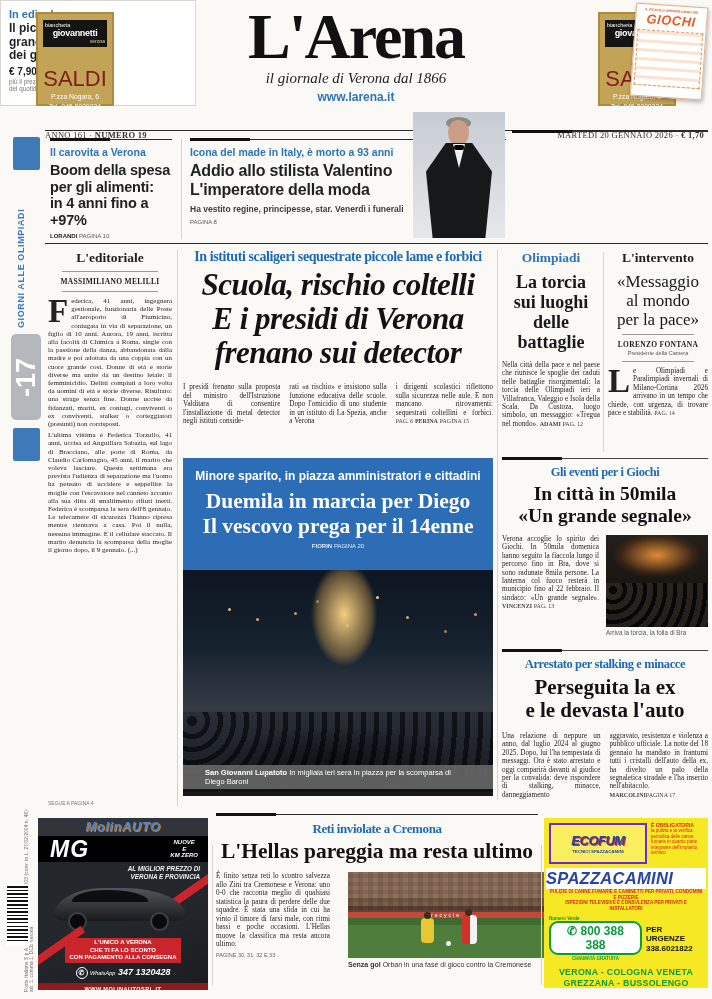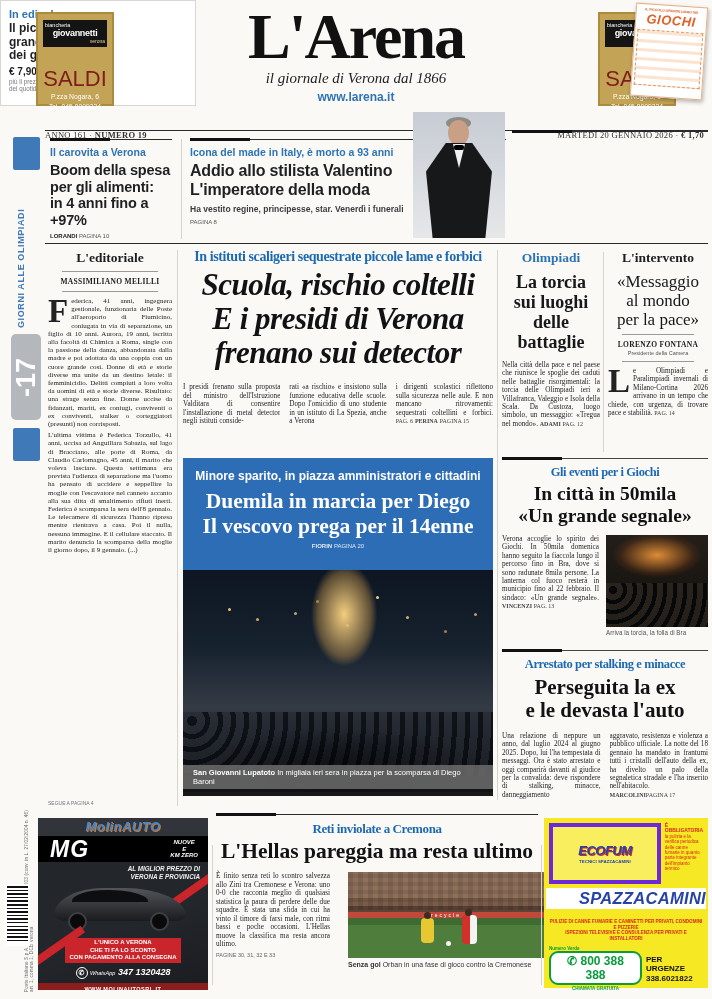--- a/index.html
+++ b/index.html
@@ -75,21 +75,21 @@
   .ms-body .col{flex:1;font-family:"Liberation Serif",serif;font-size:7.2px;line-height:8.5px;height:62px;overflow:hidden;}
   
   .diego{left:183px;top:458px;width:310px;}
   .d-blue{height:112px;background:#2d6db6;color:#fff;text-align:center;padding-top:11px;box-sizing:border-box;}
   .d-kicker{font-size:12px;font-weight:bold;}
   .d-headline{font-family:"Liberation Serif",serif;font-weight:bold;font-size:21.5px;line-height:24.5px;margin-top:6px;}
   .d-ref{font-size:6px;margin-top:5px;color:#dfe9f5;}
   .d-photo{position:relative;height:222px;background:radial-gradient(46px 72px at 52% 20%,rgba(255,215,130,.95),rgba(230,170,80,.35) 58%,rgba(0,0,0,0) 72%),radial-gradient(130px 34px at 50% 86%,rgba(0,0,0,.85),rgba(0,0,0,0)),linear-gradient(180deg,#0d1622 0%,#17222f 35%,#343b45 62%,#23272d 80%,#101214 100%);overflow:hidden;}
   .d-dots{position:absolute;left:45px;top:38px;width:3px;height:3px;border-radius:50%;background:rgba(255,210,120,.9);box-shadow:28px 10px 0 rgba(255,200,110,.8),66px 4px 0 rgba(255,220,140,.7),118px 16px 0 rgba(250,200,120,.6),178px 8px 0 rgba(255,210,120,.8),216px 22px 0 rgba(255,190,100,.6),246px 5px 0 rgba(255,210,130,.7),148px -12px 0 rgba(255,225,150,.9),88px -8px 0 rgba(240,200,120,.5);}
   .d-crowd{position:absolute;left:0;right:0;bottom:16px;height:64px;background:repeating-radial-gradient(circle at 9px 9px,rgba(5,8,12,.9) 0 5px,rgba(30,34,42,.55) 5px 13px);opacity:.85;}
-  .d-caption{position:absolute;left:0;right:0;bottom:3px;background:rgba(108,108,108,.85);color:#fff;font-size:7.5px;padding:3px 10px;text-align:left;}
+  .d-caption{position:absolute;left:0;right:0;bottom:3px;background:rgba(108,108,108,.85);color:#fff;font-size:7.5px;padding:3px 22px;text-align:left;}
   .d-bar{height:4px;background:#191919;}
   
   .olimpiadi{left:502px;top:250px;width:98px;text-align:center;}
   .r-headline{font-family:"Liberation Serif",serif;font-weight:bold;font-size:18px;line-height:20px;color:#17181a;margin-top:6px;}
   .r-body{font-family:"Liberation Serif",serif;font-size:7.2px;line-height:8.4px;text-align:justify;margin-top:9px;}
   .intervento{left:608px;top:250px;width:100px;text-align:center;}
   .i-headline{font-family:"Liberation Serif",serif;font-size:17px;line-height:19px;color:#17181a;margin-top:6px;}
   .i-role{font-size:5.5px;color:#555;margin-top:1px;}
   .eventi{left:502px;top:465px;width:206px;text-align:center;}
   .e-headline{font-family:"Liberation Serif",serif;font-weight:bold;font-size:19.5px;line-height:21.5px;color:#121214;margin-top:3px;}
@@ -133,26 +133,26 @@
   .w1{left:30px;} .w2{left:112px;}
   .mg-promo{position:relative;text-align:center;margin-top:0px;}
   .mg-promo span{display:inline-block;background:#c9252b;color:#fff;font-weight:bold;font-size:6px;line-height:7.5px;padding:1px 4px;white-space:pre-line;}
   .mg-phone{position:relative;text-align:center;color:#fff;font-size:9px;font-weight:bold;font-style:italic;margin-top:4px;}
   .wa{display:inline-block;border:1px solid #fff;border-radius:50%;font-size:7px;width:10px;height:10px;line-height:10px;font-style:normal;}
   .wa-label{font-size:5.5px;font-weight:normal;}
   .mg-site{position:relative;margin-top:4px;background:#8c1d1d;color:#fff;text-align:center;font-size:5.5px;letter-spacing:.5px;padding:2.5px 0;font-weight:bold;}
   
   .ecofum{left:544px;top:818px;width:164px;height:170px;background:#f6e822;box-sizing:border-box;padding:5px 5px 4px;}
   .ec-head{display:flex;gap:4px;}
-  .ec-logo{width:78px;border:4px solid #6d28d9;padding:16px;text-align:center;background:#f9ef5e;}
+  .ec-logo{width:78px;border:2px solid #6d28d9;padding:8px;text-align:center;background:#f9ef5e;}
   .ec-logo-name{font-style:italic;font-weight:900;font-size:13px;color:#2644a8;letter-spacing:-.5px;text-shadow:1px 1px 0 #d8281c;}
   .ec-logo-sub{font-size:4.4px;font-weight:bold;color:#2644a8;margin-top:1px;}
   .ec-notice{flex:1;font-size:4.5px;line-height:5.4px;color:#d8281c;text-align:left;}
   .ec-notice b{display:block;font-size:5px;}
-  .ec-band{background:#fff;margin:4px -3px 10px;text-align:right;font-style:italic;font-weight:900;font-size:16.5px;color:#2644a8;letter-spacing:.3px;padding:1px 0;}
+  .ec-band{background:#fff;margin:4px -3px 0;text-align:left;font-style:italic;font-weight:900;font-size:16.5px;color:#2644a8;letter-spacing:.3px;padding:1px 0;}
   .ec-services{font-size:4.6px;line-height:5.6px;color:#d8281c;font-weight:bold;text-align:center;}
   .ec-phone-row{display:flex;align-items:center;margin-top:5px;gap:4px;}
   .ec-green{text-align:center;}
   .ec-green-label{font-size:4.5px;color:#0a9c3c;font-weight:bold;text-align:left;}
   .ec-green-box{border:2px solid #0a9c3c;border-radius:9px;padding:1px 5px;color:#0a9c3c;font-weight:900;font-size:12px;background:#fff;}
   .ec-green-sub{font-size:4.5px;color:#0a9c3c;font-weight:bold;margin-top:1px;}
   .ec-urgent{margin-left:auto;text-align:left;color:#111;font-weight:900;font-size:8px;line-height:9.5px;}
   .ec-cities{margin-top:6px;text-align:center;color:#0a9c3c;font-weight:900;font-size:8.8px;line-height:11px;letter-spacing:.3px;}
 </style>
 </head>

